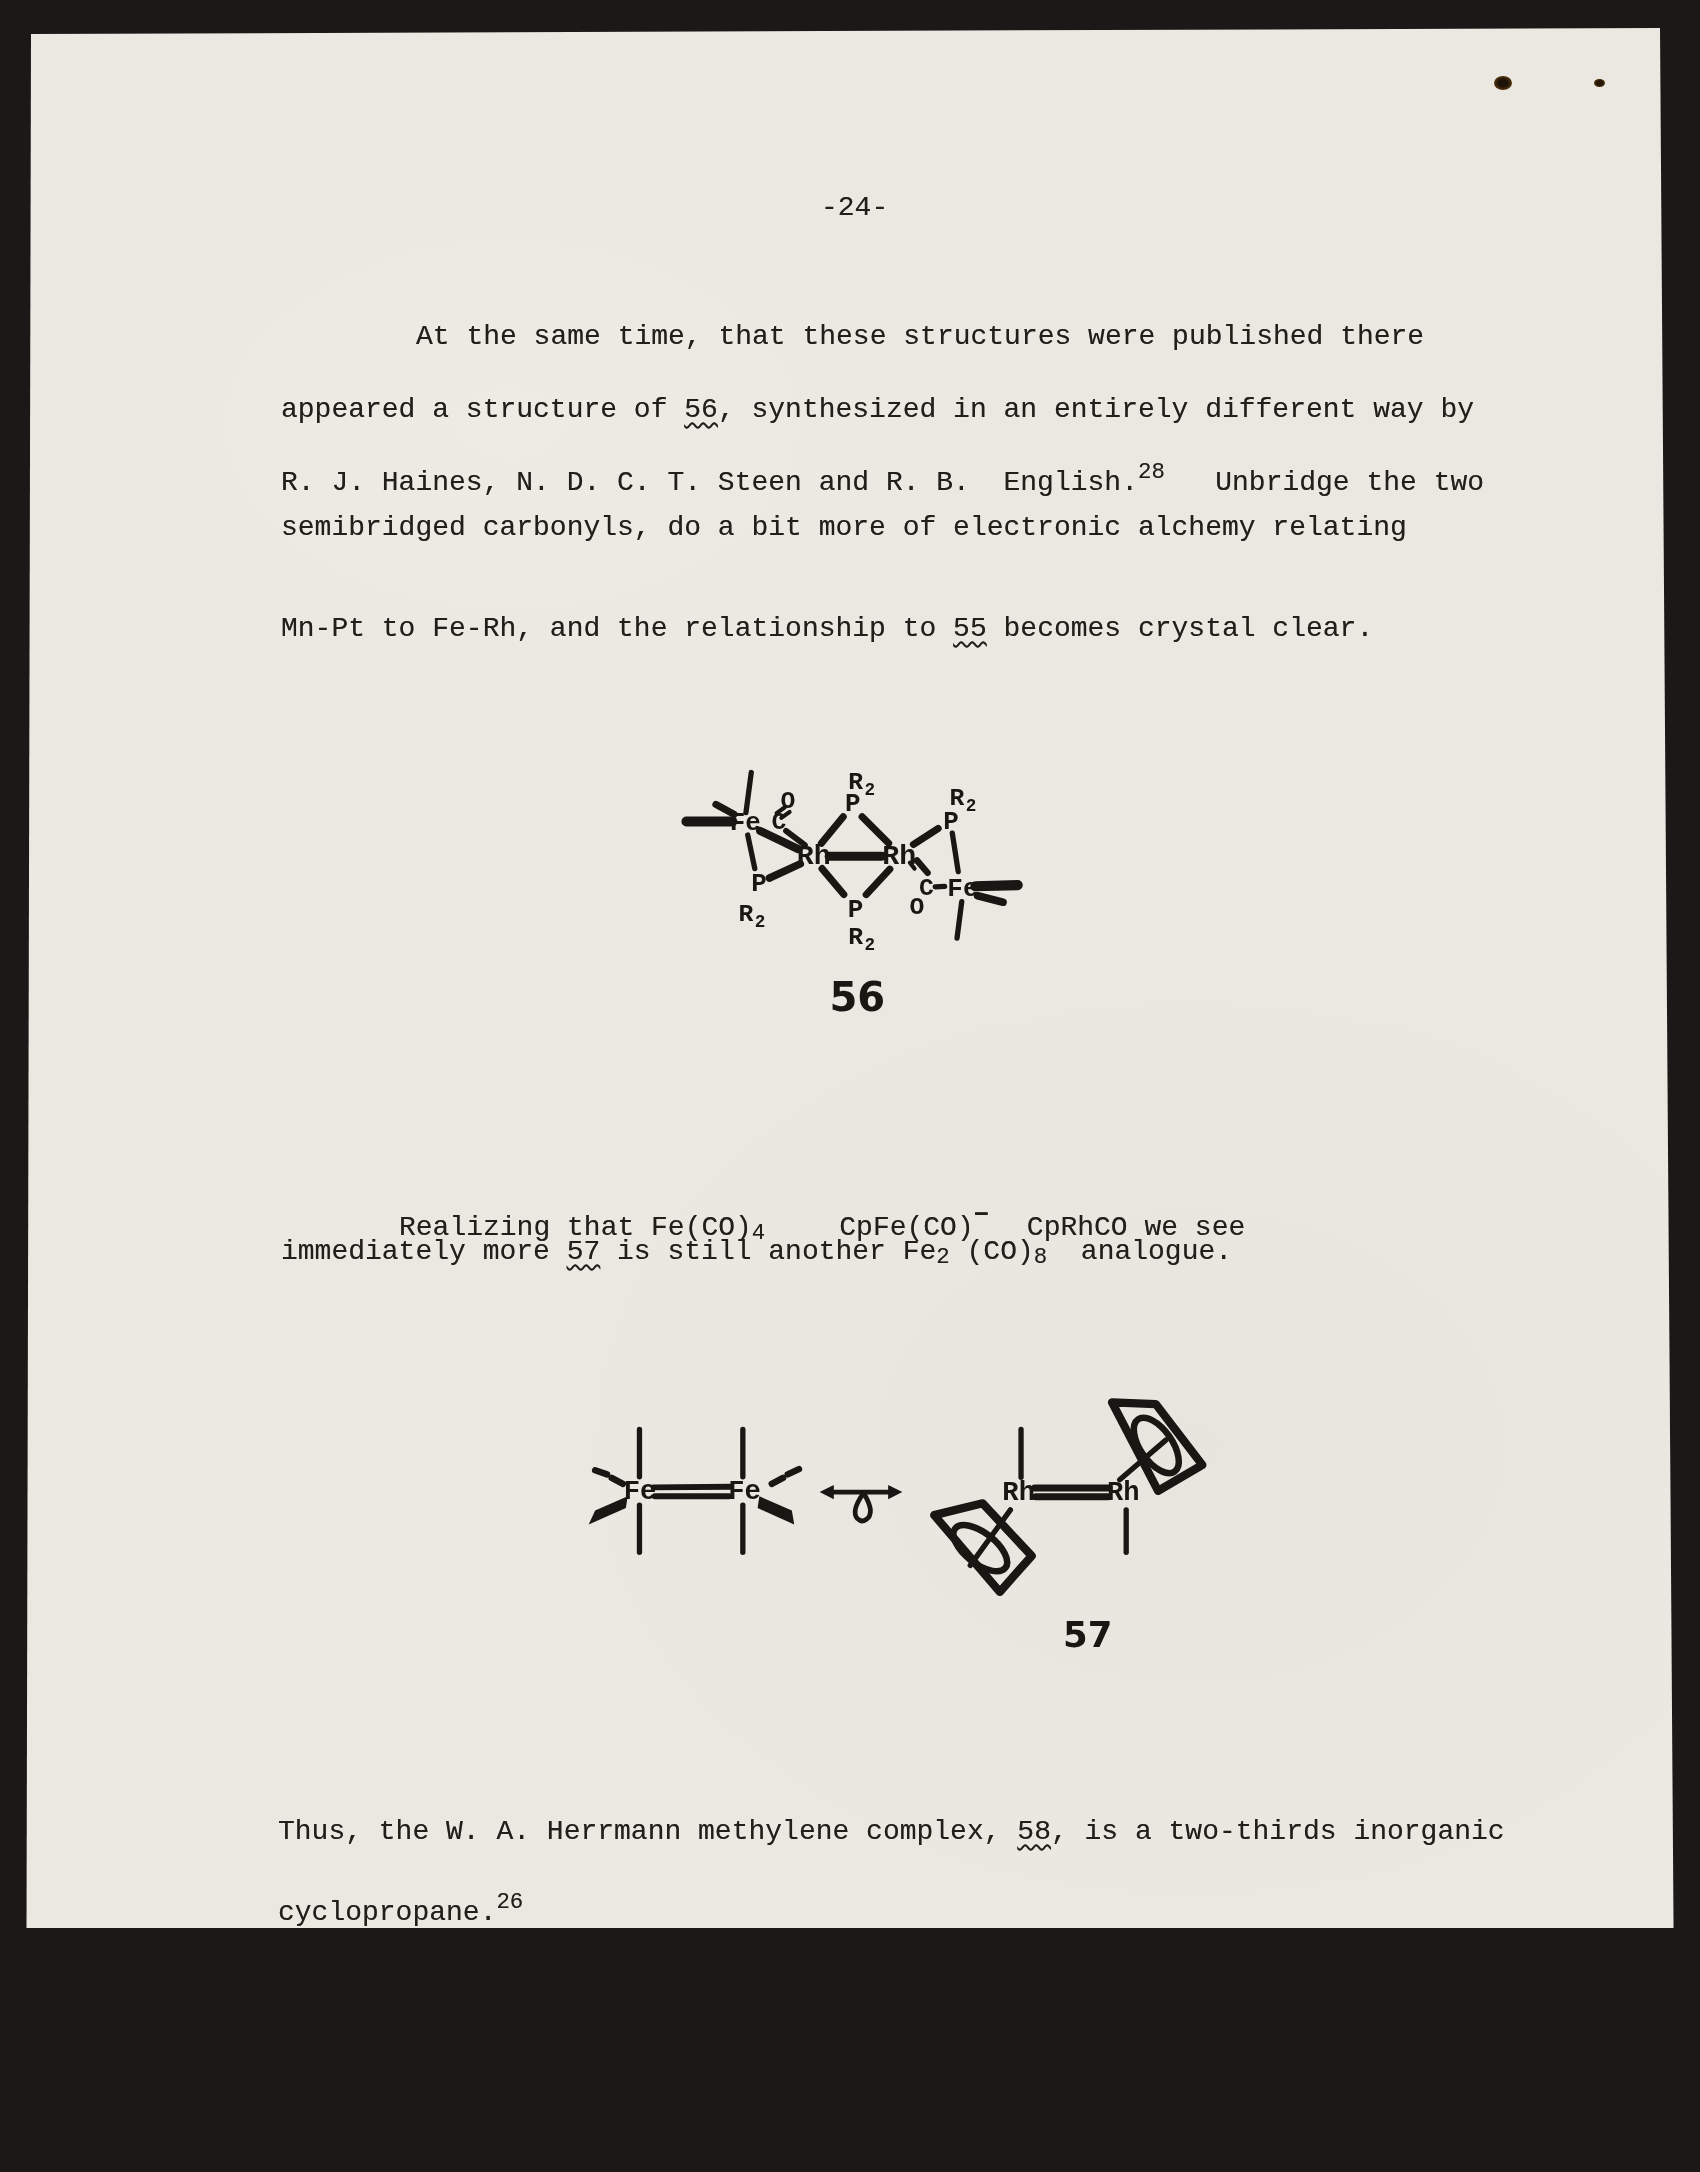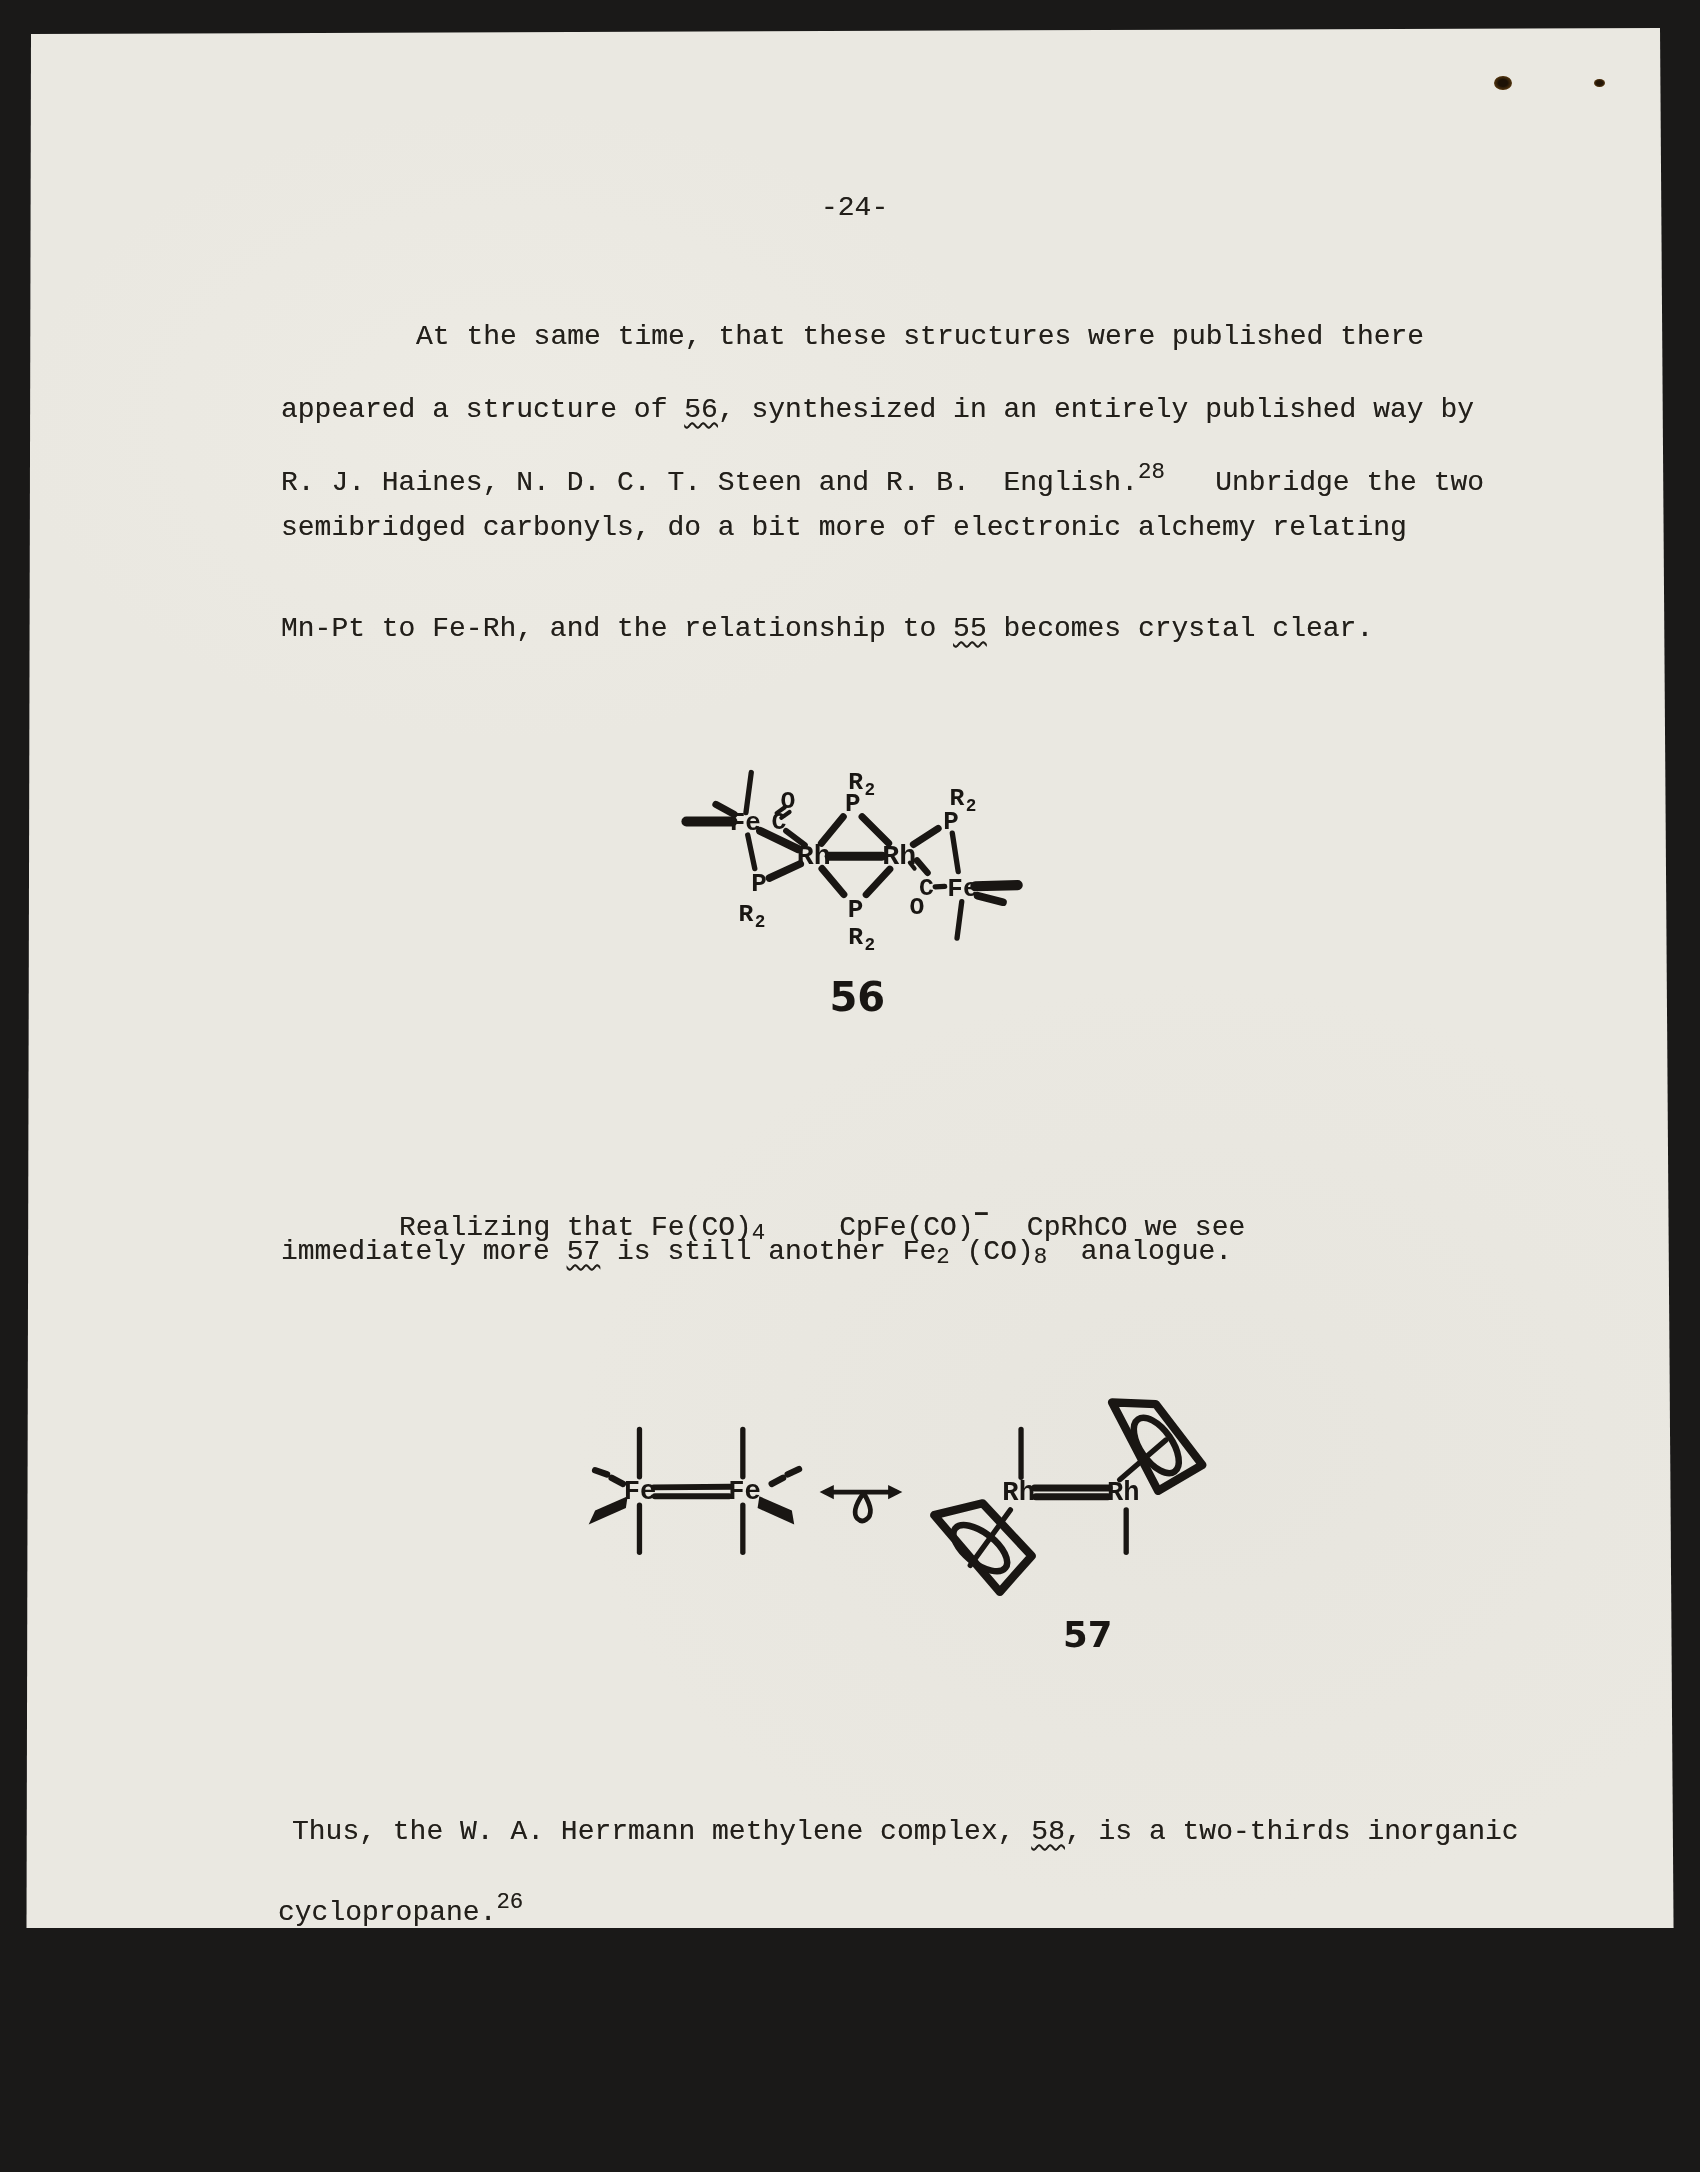--- a/index.html
+++ b/index.html
@@ -34,21 +34,21 @@
 <div id="canvas">
   <div id="paper">
 
     <div class="speck" id="speck1"></div>
     <div class="speck" id="speck2"></div>
 
     <div class="line" style="left:821px;top:194px;">-24-</div>
 
     <div>
       <div class="line" style="left:396px;top:323px;margin-left:20px;">At the same time, that these structures were published there</div>
-      <div class="line" style="left:281px;top:396px;"><span>appeared a structure of </span><span class="wavy">56</span><span>, synthesized in an entirely published way by</span></div>
+      <div class="line" style="left:281px;top:396px;"><span>appeared a structure of </span><span class="wavy">56</span><span>, synthesized in an entirely different way by</span></div>
       <div class="line" style="left:281px;top:469px;"><span>R. J. Haines, N. D. C. T. Steen and R. B.  English.</span><span class="sup">28</span><span>   Unbridge the two</span></div>
       <div class="line" style="left:281px;top:514px;">semibridged carbonyls, do a bit more of electronic alchemy relating</div>
       <div class="line" style="left:281px;top:615px;"><span>Mn-Pt to Fe-Rh, and the relationship to </span><span class="wavy">55</span><span> becomes crystal clear.</span></div>
     </div>
 
     <svg style="left:673px;top:756px;" width="390" height="283" viewBox="1140 1280 660 480">
       <g>
         <line class="bond" x1="1272" y1="1308" x2="1263" y2="1376" stroke-width="9"></line>
         <line class="bond" x1="1212" y1="1362" x2="1243" y2="1379" stroke-width="12"></line>
         <line class="bond" x1="1162" y1="1391" x2="1240" y2="1391" stroke-width="17"></line>
@@ -137,19 +137,19 @@
       <g text-anchor="middle">
         <text x="1084" y="2525" font-size="46" dominant-baseline="central">Fe</text>
         <text x="1261" y="2525" font-size="46" dominant-baseline="central">Fe</text>
         <text x="1725" y="2527" font-size="46" dominant-baseline="central">Rh</text>
         <text x="1902" y="2527" font-size="46" dominant-baseline="central">Rh</text>
       </g>
       <text class="num-label" x="1842" y="2788" font-size="60" text-anchor="middle">57</text>
     </svg>
 
     <div>
-      <div class="line" style="left:292px;top:1818px;"><span>Thus, the W. A. Herrmann methylene complex, </span><span class="wavy">58</span><span>, is a two-thirds inorganic</span></div>
+      <div class="line" style="left:278px;top:1818px;"><span>Thus, the W. A. Herrmann methylene complex, </span><span class="wavy">58</span><span>, is a two-thirds inorganic</span></div>
       <div class="line" style="left:278px;top:1899px;"><span>cyclopropane.</span><span class="sup">26</span></div>
     </div>
 
   </div>
 </div>
 
 
 </body></html>

